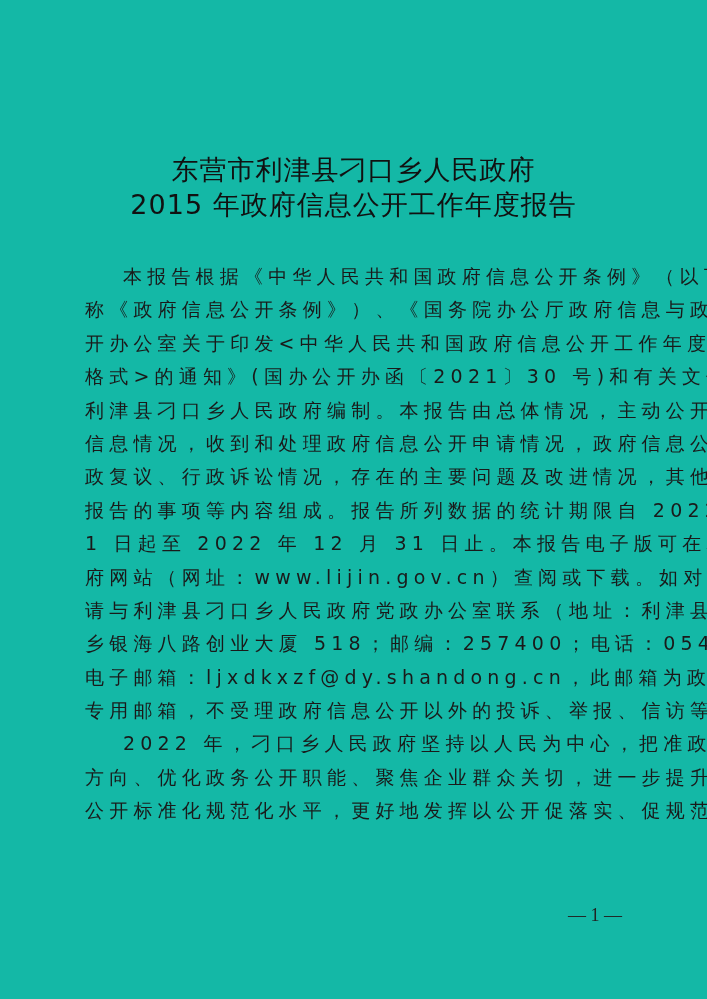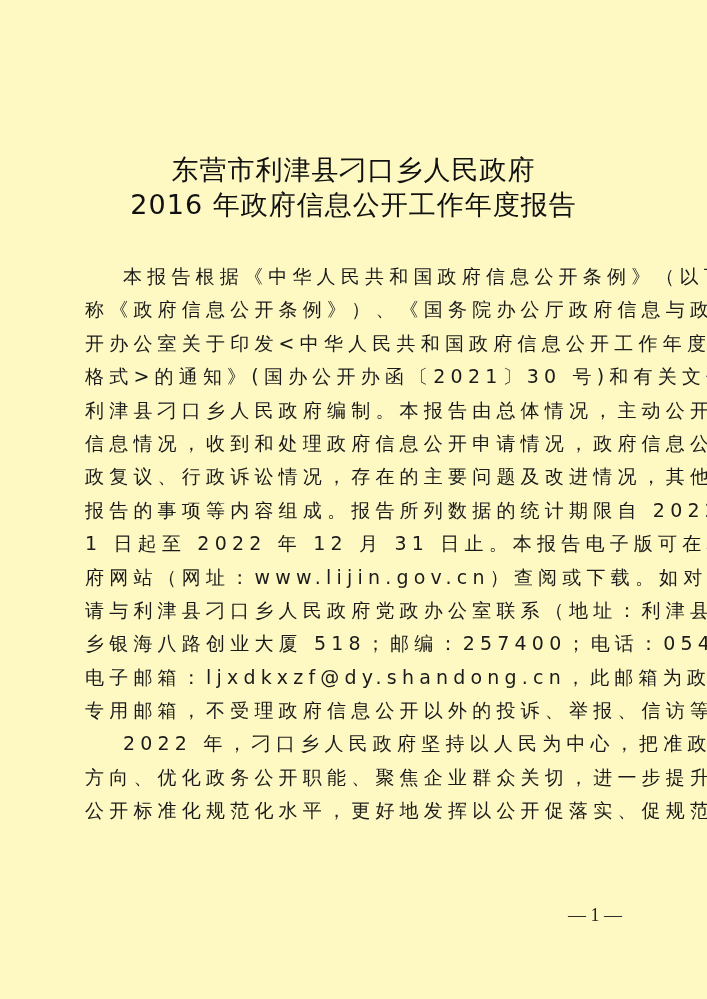--- a/index.html
+++ b/index.html
@@ -1,18 +1,18 @@
 <!DOCTYPE html>
 <html><head>
 <meta charset="utf-8">
 <style>
   html, body { margin: 0; padding: 0; background: #ffffff; }
   body { width: 707px; height: 999px; position: relative; overflow: hidden;
          font-family: "DejaVu Serif", "Liberation Serif", serif; color: #111; }
-  .page { position: absolute; left: 0; top: 0; width: 707px; height: 999px; background: #fef9c3; }
+  .page { position: absolute; left: 0; top: 0; width: 707px; height: 999px; background: #14b8a6; }
   .title { position: absolute; left: 0; width: 707px; text-align: center;
            font-family: "DejaVu Sans", "Liberation Sans", sans-serif;
            font-size: 27px; line-height: 35px; letter-spacing: 1px; color: #111; }
   .title .t1 { position: absolute; top: 152px; left: 0; width: 707px; }
   .title .t2 { position: absolute; top: 187px; left: 0; width: 707px; }
   .body-text { position: absolute; left: 85px; top: 260px; width: 540px; }
   .line { height: 33.4px; line-height: 33.4px; font-size: 19px; white-space: nowrap;
           letter-spacing: 5.2px; text-align: justify; text-align-last: justify;
           font-family: "DejaVu Sans", "Liberation Sans", sans-serif; color: #1a1a1a; }
   .line.indent { padding-left: 38px; }
@@ -21,21 +21,21 @@
   .pagenum { position: absolute; top: 905px; left: 560px; width: 70px; text-align: center;
              font-family: "Liberation Serif", serif; font-size: 18px; color: #222; }
 </style>
 </head>
 <body>
 
 <div class="page">
 
   <div class="title">
     <div class="t1">东营市利津县刁口乡人民政府</div>
-    <div class="t2">2016 年政府信息公开工作年度报告</div>
+    <div class="t2">2015 年政府信息公开工作年度报告</div>
   </div>
 
   <div class="body-text">
     <div class="line indent">本报告根据《中华人民共和国政府信息公开条例》（以下简</div>
     <div class="line">称《政府信息公开条例》）、《国务院办公厅政府信息与政务公</div>
     <div class="line">开办公室关于印发&lt;中华人民共和国政府信息公开工作年度报告</div>
     <div class="line">格式&gt;的通知》(国办公开办函〔2021〕30 号)和有关文件要求，由</div>
     <div class="line">利津县刁口乡人民政府编制。本报告由总体情况，主动公开政府</div>
     <div class="line">信息情况，收到和处理政府信息公开申请情况，政府信息公开行</div>
     <div class="line">政复议、行政诉讼情况，存在的主要问题及改进情况，其他需要</div>

